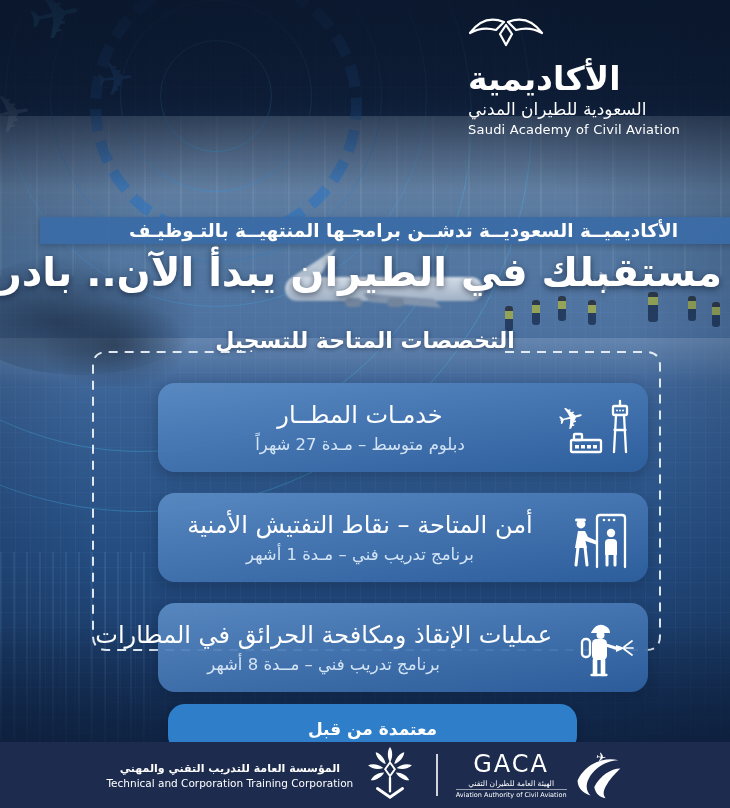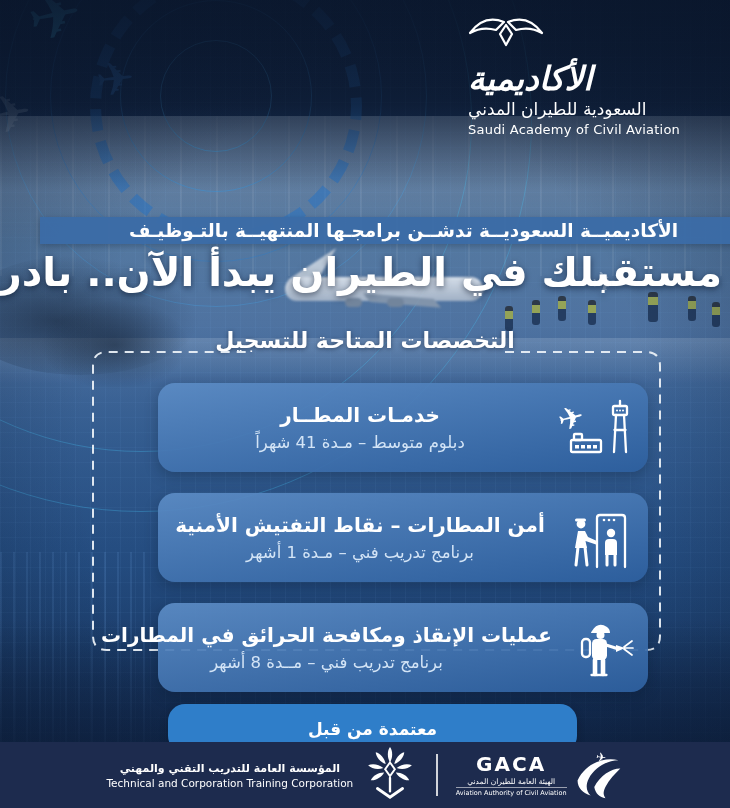--- a/index.html
+++ b/index.html
@@ -33,57 +33,57 @@
   .tail{position:absolute;left:14px;top:-2px;width:0;height:0;border-left:30px solid transparent;
     border-bottom:32px solid #c6d1de;transform:skewX(-30deg);}
   .wingline{position:absolute;left:86px;top:46px;width:66px;height:9px;background:#8798ad;transform:skewX(42deg) rotate(5deg);}
   .eng{position:absolute;top:48px;width:17px;height:9px;border-radius:5px;background:#76879c;}
   .worker{position:absolute;width:8px;height:25px;border-radius:3px;filter:blur(.6px);opacity:.92;
     background:linear-gradient(180deg,#2b3542 0 5px,#9aa851 5px 13px,#21395c 13px 100%);}
   .blob{position:absolute;border-radius:50%;}
   
   .brand{position:absolute;top:12px;right:50px;display:flex;flex-direction:column;align-items:flex-end;text-align:right;}
   .brand svg{margin:0 -24px 2px 0;}
-  .brand-title{font-size:33px;font-weight:bold;line-height:1.15;font-style:italic;}
+  .brand-title{font-size:33px;font-weight:bold;line-height:1.15;}
   .brand-sub{font-size:17px;margin-top:1px;}
   .brand-en{font-size:13px;font-weight:normal;margin-top:3px;letter-spacing:.2px;}
   
   .hbar{position:absolute;left:40px;top:217px;width:727px;height:27px;background:rgba(59,107,166,.95);
     display:flex;align-items:center;justify-content:center;box-shadow:0 2px 6px rgba(5,15,30,.25);}
   .hbar span{font-size:18.5px;font-weight:bold;white-space:nowrap;}
   .hmain{position:absolute;left:8px;right:8px;top:249px;text-align:center;font-size:40px;font-weight:bold;
     white-space:nowrap;text-shadow:0 2px 6px rgba(8,18,38,.6);}
   
   .sec-title{position:absolute;left:0;right:0;top:328px;text-align:center;font-size:22px;font-weight:bold;
     text-shadow:0 1px 4px rgba(8,18,38,.5);}
   .dashedbox{position:absolute;left:88px;top:348px;}
   .cards{position:absolute;left:158px;top:383px;width:490px;display:flex;flex-direction:column;gap:21px;}
   .card{min-height:89px;border-radius:17px;display:flex;align-items:center;
     background:linear-gradient(172deg,rgba(92,140,197,.92),rgba(45,95,158,.95));
     box-shadow:0 5px 14px rgba(8,20,40,.28);}
   .card-icon{flex:0 0 96px;display:flex;align-items:center;justify-content:center;position:relative;}
   .card-text{flex:1;text-align:center;padding-left:10px;}
-  .card-title{font-size:20px;font-weight:bold;white-space:nowrap;}
+  .card-title{font-size:24px;font-weight:normal;white-space:nowrap;}
   .card-sub{font-size:16.5px;color:#d3e4f6;margin-top:6px;white-space:nowrap;}
   .plane-ov{position:absolute;left:6px;top:4px;font-size:31px;transform:rotate(-14deg);color:#fff;}
   
   .accredit{position:absolute;left:168px;top:704px;width:409px;height:49px;border-radius:17px;background:#2f7ec9;
     display:flex;align-items:center;justify-content:center;font-size:17px;font-weight:bold;
     box-shadow:0 3px 8px rgba(5,15,30,.3);cursor:pointer;}
   
   .footer{position:absolute;left:0;right:0;top:742px;height:66px;background:#1d2b4e;
     display:flex;align-items:center;justify-content:center;gap:18px;}
   .tvtc{display:flex;align-items:center;gap:9px;}
   .tvtc-text{text-align:center;}
   .tvtc-ar{font-size:11px;font-weight:bold;}
   .tvtc-en{font-size:10.5px;margin-top:2px;}
   .fdiv{width:1.5px;height:42px;background:rgba(255,255,255,.8);}
   .gaca{display:flex;align-items:center;gap:5px;}
   .gaca-text{text-align:center;}
-  .gaca-acr{font-size:20px;font-weight:bold;letter-spacing:2px;line-height:1;}
+  .gaca-acr{font-size:24px;font-weight:normal;letter-spacing:2px;line-height:1;}
   .gaca-ar{font-size:7.5px;margin-top:2px;border-top:1px solid rgba(255,255,255,.0);}
   .gaca-en{font-size:6.5px;margin-top:1px;border-top:1px solid rgba(255,255,255,.55);padding-top:1px;}
 </style>
 </head>
 <body>
 
 <div class="poster">
 
   <div class="abs photo"></div>
   <div class="abs ceiling"></div>
@@ -172,21 +172,21 @@
               <circle cx="60" cy="14.5" r="1"></circle>
             <rect x="12" y="49" width="4" height="3.5"></rect>
               <rect x="18" y="49" width="4" height="3.5"></rect>
             <rect x="24" y="49" width="4" height="3.5"></rect>
               <rect x="30" y="49" width="4" height="3.5"></rect>
           </g>
         </svg>
       </div>
       <div class="card-text">
         <div class="card-title">خدمـات المطــار</div>
-        <div class="card-sub">دبلوم متوسط – مـدة 41 شهراً</div>
+        <div class="card-sub">دبلوم متوسط – مـدة 27 شهراً</div>
       </div>
     </div>
 
     <div class="card" dir="rtl">
       <div class="card-icon">
         <svg width="66" height="64" viewBox="0 0 66 64">
           <g stroke="#fff" stroke-width="2.3" fill="none" stroke-linecap="round">
             <path d="M30 61 V12 Q30 9 33 9 H55 Q58 9 58 12 V61"></path>
             <path d="M40 49 V59 M48 49 V59" stroke-width="3"></path>
             <path d="M11 41 L9 59 M18 41 L20 59" stroke-width="3"></path>
@@ -197,21 +197,21 @@
               <circle cx="47" cy="14" r="1.3"></circle>
             <circle cx="44" cy="27" r="4.2"></circle>
             <path d="M38 49 V37 Q38 33 42 33 H46 Q50 33 50 37 V49 Z"></path>
             <circle cx="14" cy="18" r="4.4"></circle>
             <rect x="8" y="12.5" width="11" height="3" rx="1.5"></rect>
             <path d="M8 42 L11 25 H18 L21 31 L30 35 L29 38.5 L18.5 35 L20 42 Z"></path>
           </g>
         </svg>
       </div>
       <div class="card-text">
-        <div class="card-title">أمن المطارات – نقاط التفتيش الأمنية</div>
+        <div class="card-title">أمن المتاحة – نقاط التفتيش الأمنية</div>
         <div class="card-sub">برنامج تدريب فني – مـدة 1 أشهر</div>
       </div>
     </div>
 
     <div class="card" dir="rtl">
       <div class="card-icon">
         <svg width="70" height="64" viewBox="0 0 70 64">
           <g stroke="#fff" stroke-width="2.3" fill="none" stroke-linecap="round">
             <rect x="17" y="23" width="8" height="18" rx="3.5"></rect>
             <path d="M41 29 L52 32.5" stroke-width="3"></path>
@@ -262,21 +262,21 @@
           <path d="M16 43 L29 52 L42 43" stroke-width="3"></path>
         </g>
       </svg>
     </div>
 
     <div class="fdiv"></div>
 
     <div class="gaca">
       <div class="gaca-text">
         <div class="gaca-acr">GACA</div>
-        <div class="gaca-ar" dir="rtl">الهيئة العامة للطيران المدني</div>
+        <div class="gaca-ar" dir="rtl">الهيئة العامة للطيران التقني</div>
         <div class="gaca-en">Aviation Authority of Civil Aviation</div>
       </div>
       <svg width="52" height="54" viewBox="0 0 56 56">
         <g fill="#fff">
           <path d="M6 34 C14 16 34 8 50 12 C38 12 24 20 18 32 C14 40 16 46 20 50 C12 48 6 42 6 34 Z"></path>
           <path d="M24 41 C30 29 42 21 52 21 C46 27 40 33 36 41 C33 47 34 50 36 53 C30 52 25 48 24 41 Z"></path>
         </g>
         <text x="26" y="13" font-size="13" fill="#fff" transform="rotate(8 28 8)">✈</text>
       </svg>
     </div>

